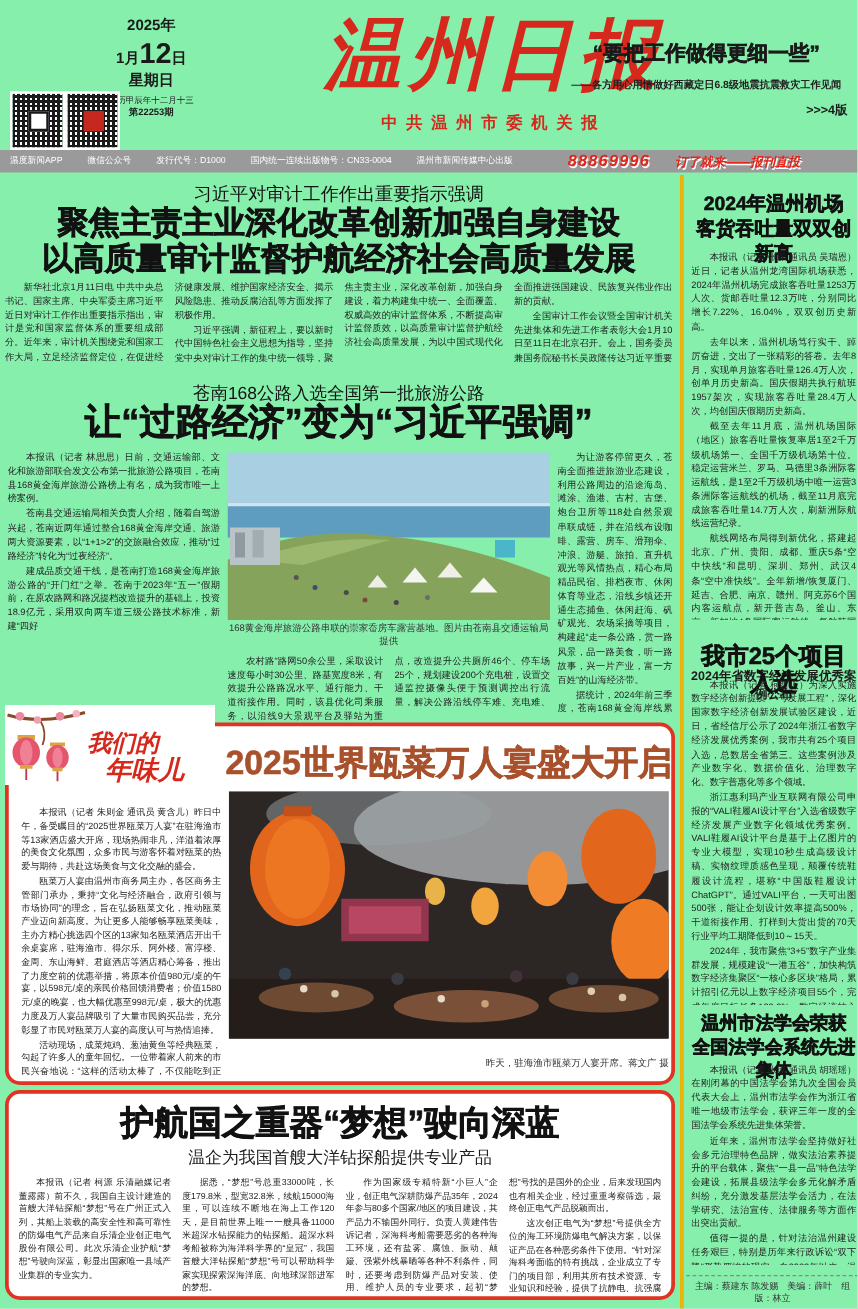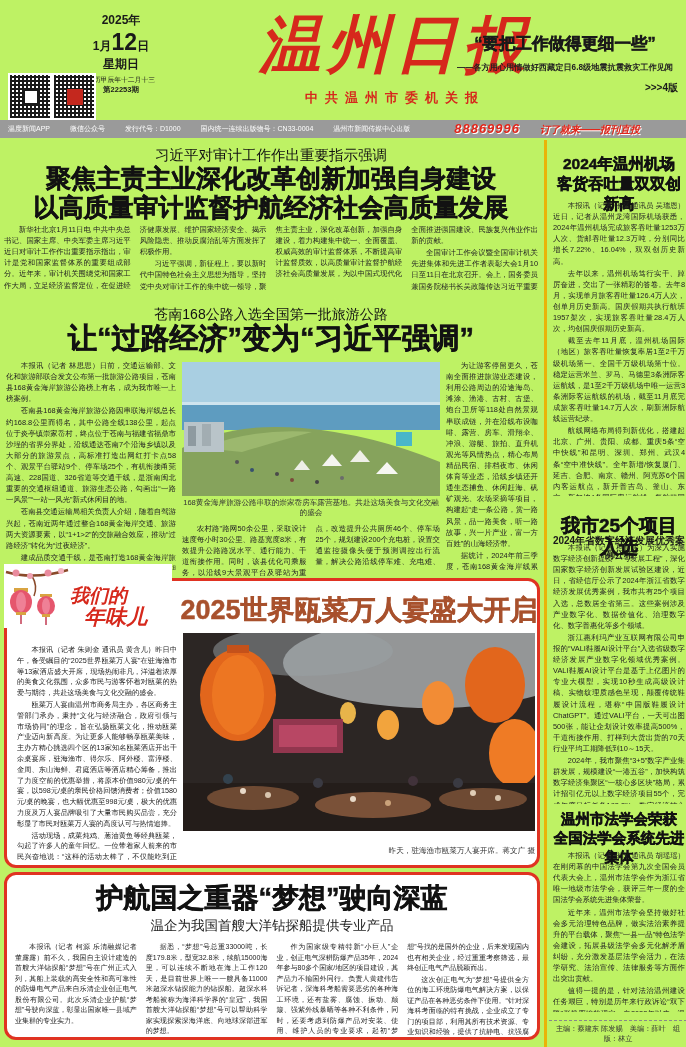--- a/index.html
+++ b/index.html
@@ -1,16 +1,16 @@
 <!DOCTYPE html>
 <html><head>
 <meta charset="utf-8">
 <style>
   html,body{margin:0;padding:0;background:#e8e8e8;}
-  .page{position:relative;width:686px;height:1047px;background:#bef264;overflow:hidden;
+  .page{position:relative;width:686px;height:1047px;background:#86efac;overflow:hidden;
         font-family:"Liberation Sans","DejaVu Sans",sans-serif;color:#1a1a1a;}
   .abs{position:absolute;}
   .heavy{font-weight:bold;-webkit-text-stroke:.5px currentColor;}
   .ctr{text-align:center;}
   .body-text{font-size:7.4px;line-height:1.5;text-align:justify;overflow:hidden;color:#222;}
   .body-text p{margin:0 0 1px 0;text-indent:2em;}
   .cols4{column-count:4;column-gap:9px;}
   .cols2{column-count:2;column-gap:9px;}
   .red{color:#d6281c;}
   
@@ -111,21 +111,20 @@
         <p>新华社北京1月11日电 中共中央总书记、国家主席、中央军委主席习近平近日对审计工作作出重要指示指出，审计是党和国家监督体系的重要组成部分。近年来，审计机关围绕党和国家工作大局，立足经济监督定位，在促进经济健康发展、维护国家经济安全、揭示风险隐患、推动反腐治乱等方面发挥了积极作用。</p>
         <p>习近平强调，新征程上，要以新时代中国特色社会主义思想为指导，坚持党中央对审计工作的集中统一领导，聚焦主责主业，深化改革创新，加强自身建设，着力构建集中统一、全面覆盖、权威高效的审计监督体系，不断提高审计监督质效，以高质量审计监督护航经济社会高质量发展，为以中国式现代化全面推进强国建设、民族复兴伟业作出新的贡献。</p>
         <p>全国审计工作会议暨全国审计机关先进集体和先进工作者表彰大会1月10日至11日在北京召开。会上，国务委员兼国务院秘书长吴政隆传达习近平重要指示，80个全国审计机关先进集体、45名先进工作者受到表彰。</p>
       </div>
 
     <div class="abs ctr kicker" style="left:0;top:166px;width:542px;font-size:14px;">苍南168公路入选全国第一批旅游公路</div>
     <div class="abs ctr headline heavy" style="left:0;top:182px;width:542px;font-size:29px;">让“过路经济”变为“习近平强调”</div>
 
     <div class="abs body-text" style="left:6px;top:220px;width:170px;height:210px;">
         <p>本报讯（记者 林思思）日前，交通运输部、文化和旅游部联合发文公布第一批旅游公路项目，苍南县168黄金海岸旅游公路榜上有名，成为我市唯一上榜案例。</p>
-        <p>苍南县168黄金海岸旅游公路因串联海岸线总长约168.8公里而得名，其中公路全线138公里，起点位于炎亭镇崇家岙村，终点位于苍南与福建省福鼎市沙埕的省界分界处，沿线通达苍南7个沿海乡镇以及大部分的旅游景点，高标准打造出网红打卡点58个、观景平台驿站9个、停车场25个，有机衔接甬莞高速、228国道、326省道等交通干线，是浙南闽北重要的交通枢纽通道、旅游生态公路，勾画出“一路一风景”“一站一风光”新式休闲目的地。</p>
         <p>苍南县交通运输局相关负责人介绍，随着自驾游兴起，苍南近两年通过整合168黄金海岸交通、旅游两大资源要素，以“1+1&gt;2”的交旅融合效应，推动“过路经济”转化为“过夜经济”。</p>
         <p>建成品质交通干线，是苍南打造168黄金海岸旅游公路的“开门红”之举。苍南于2023年“五一”假期前，在原农路网和路况提档改造提升的基础上，投资18.9亿元，采用双向两车道三级公路技术标准，新建“四好</p>
       </div>
 
     <div class="abs" style="left:182px;top:222px;width:258px;">
       <svg width="258" height="134" style="display:block;">
         <rect x="0" y="0" width="258" height="50" fill="#a9cfe2"></rect>
         <rect x="0" y="40" width="258" height="28" fill="#5e9cc0"></rect>
         <rect x="0" y="40" width="258" height="3" fill="#cfe4ee"></rect>
         <path d="M0,134 L0,86 Q50,60 120,66 Q190,72 258,100 L258,134 Z" fill="#86a35c"></path>
@@ -139,21 +138,21 @@
         <polygon points="120,98 128,108 112,108" fill="#eceee6"></polygon>
         <rect x="216,?" y="0" width="0" height="0" fill="none"></rect>
         <rect x="214" y="70" width="16" height="14" fill="#49b6c9"></rect>
         <circle cx="95" cy="112" r="2" fill="#4a4a4a"></circle>
           <circle cx="110" cy="118" r="2" fill="#7b4a3a"></circle>
         <circle cx="70" cy="108" r="2" fill="#37506e"></circle>
           <circle cx="135" cy="120" r="2" fill="#444"></circle>
         <circle cx="160" cy="116" r="2" fill="#6b6b6b"></circle>
           <circle cx="55" cy="100" r="2" fill="#555"></circle>
       </svg>
-      <div class="caption ctr" style="margin-top:2px;">168黄金海岸旅游公路串联的崇家岙房车露营基地。共赴这场美食与文化交融的盛会</div>
+      <div class="caption ctr" style="margin-top:2px;">168黄金海岸旅游公路串联的崇家岙房车露营基地。图片由苍南县交通运输局提供</div>
       <div class="body-text cols2" style="margin-top:5px;height:62px;">
           <p>农村路”路网50余公里，采取设计速度每小时30公里、路基宽度8米，有效提升公路路况水平、通行能力、干道衔接作用。同时，该县优化司乘服务，以沿线9大景观平台及驿站为重点，改造提升公共厕所46个、停车场25个，规划建设200个充电桩，设置交通监控摄像头便于预测调控出行流量，解决公路沿线停车难、充电难、出行堵问题，兼顾市民游客行车安全、旅游观光等多种需求。</p>
         </div>
     </div>
 
     <div class="abs body-text" style="left:446px;top:220px;width:92px;height:212px;">
         <p>为让游客停留更久，苍南全面推进旅游业态建设，利用公路周边的沿途海岛、滩涂、渔港、古村、古堡、炮台卫所等118处自然景观串联成链，并在沿线布设咖啡、露营、房车、滑翔伞、冲浪、游艇、旅拍、直升机观光等风情热点，精心布局精品民宿、排档夜市、休闲体育等业态，沿线乡镇还开通生态捕鱼、休闲赶海、矾矿观光、农场采摘等项目，构建起“走一条公路，赏一路风景，品一路美食，听一路故事，兴一片产业，富一方百姓”的山海经济带。</p>
         <p>据统计，2024年前三季度，苍南168黄金海岸线累计接待游客704.09万人次，同比增长63.95%；累计旅游经营收入5.39亿元，同比增长23.90%。</p>
       </div>
 

